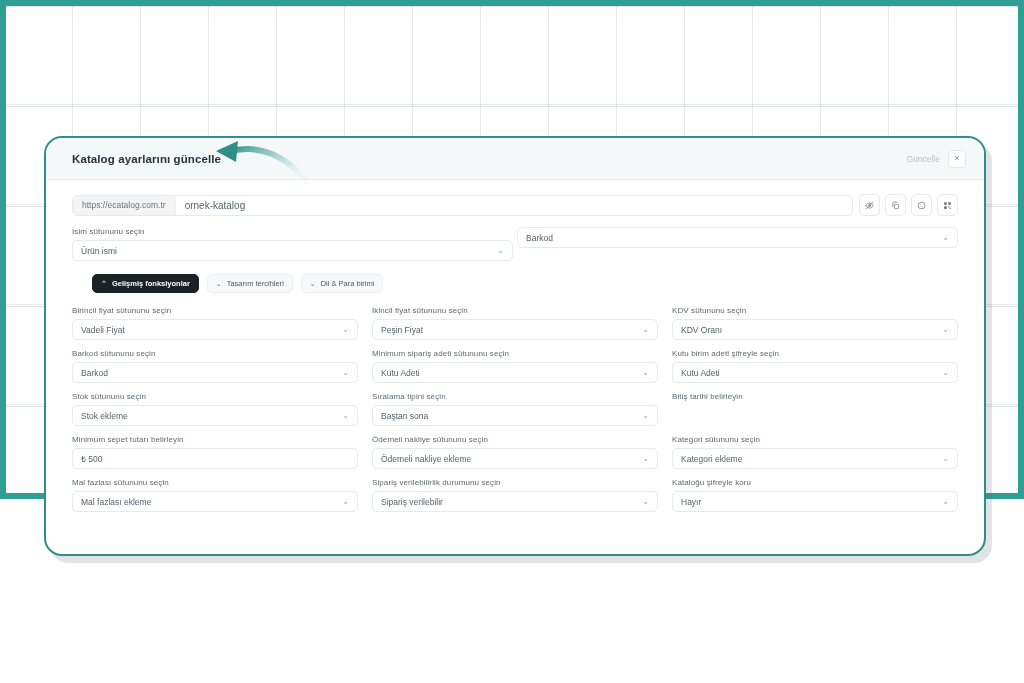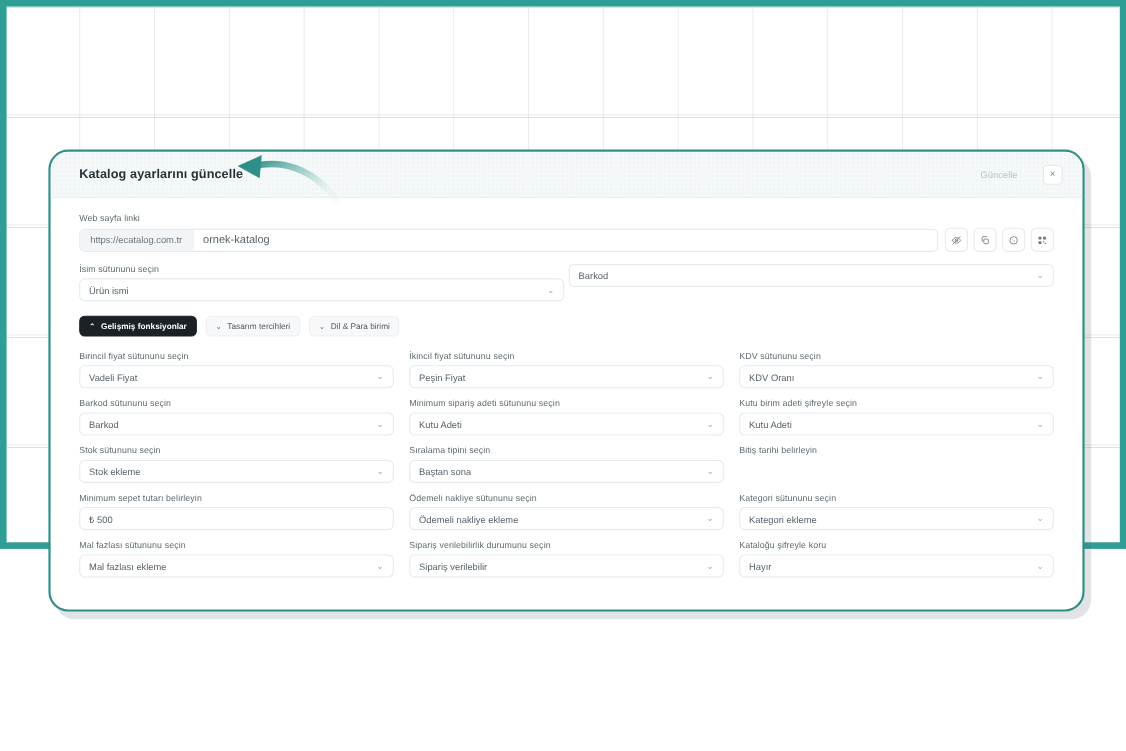--- a/index.html
+++ b/index.html
@@ -72,21 +72,21 @@
   }
   .card-title {
     font-size: 11.5px;
     font-weight: 700;
     color: #263238;
     letter-spacing: .1px;
   }
   .header-right {
     display: flex;
     align-items: center;
-    gap: 17px;
+    gap: 2px;
   }
   .btn-update {
     font-size: 8.5px;
     color: #b9c3c6;
     background: transparent;
     border: none;
     padding: 3px 6px;
     font-family: inherit;
     cursor: default;
   }
@@ -207,20 +207,21 @@
     gap: 4px;
     margin-top: 11px;
   }
   .row-2 > .field { flex: 1 1 0; min-width: 0; }
 
   
   .chips {
     display: flex;
     gap: 8px;
     margin-top: 13px;
+    margin-left: 20px;
   }
   .chip {
     display: inline-flex;
     align-items: center;
     gap: 5px;
     font-size: 7.5px;
     border-radius: 5px;
     padding: 4px 8px;
     border: 1px solid #eceff0;
     background: #f7f8f9;
@@ -272,21 +273,20 @@
 
       <div class="header-right">
         <button class="btn-update">Güncelle</button>
         <div class="btn-close">×</div>
       </div>
     </div>
 
     <div class="card-body">
 
       <div class="field">
-        <div class="f-label">Web sayfa linki</div>
         <div class="url-row">
           <div class="url-box">
             <span class="url-prefix">https://ecatalog.com.tr</span>
             <span class="url-slug">ornek-katalog</span>
           </div>
           <div class="url-actions">
             <div class="icon-btn">
               <svg width="9" height="9" viewBox="0 0 24 24" fill="none" stroke="currentColor" stroke-width="2" stroke-linecap="round">
                 <path d="M2 12s4-7 10-7 10 7 10 7-4 7-10 7S2 12 2 12z"></path>
                   <circle cx="12" cy="12" r="3"></circle>

